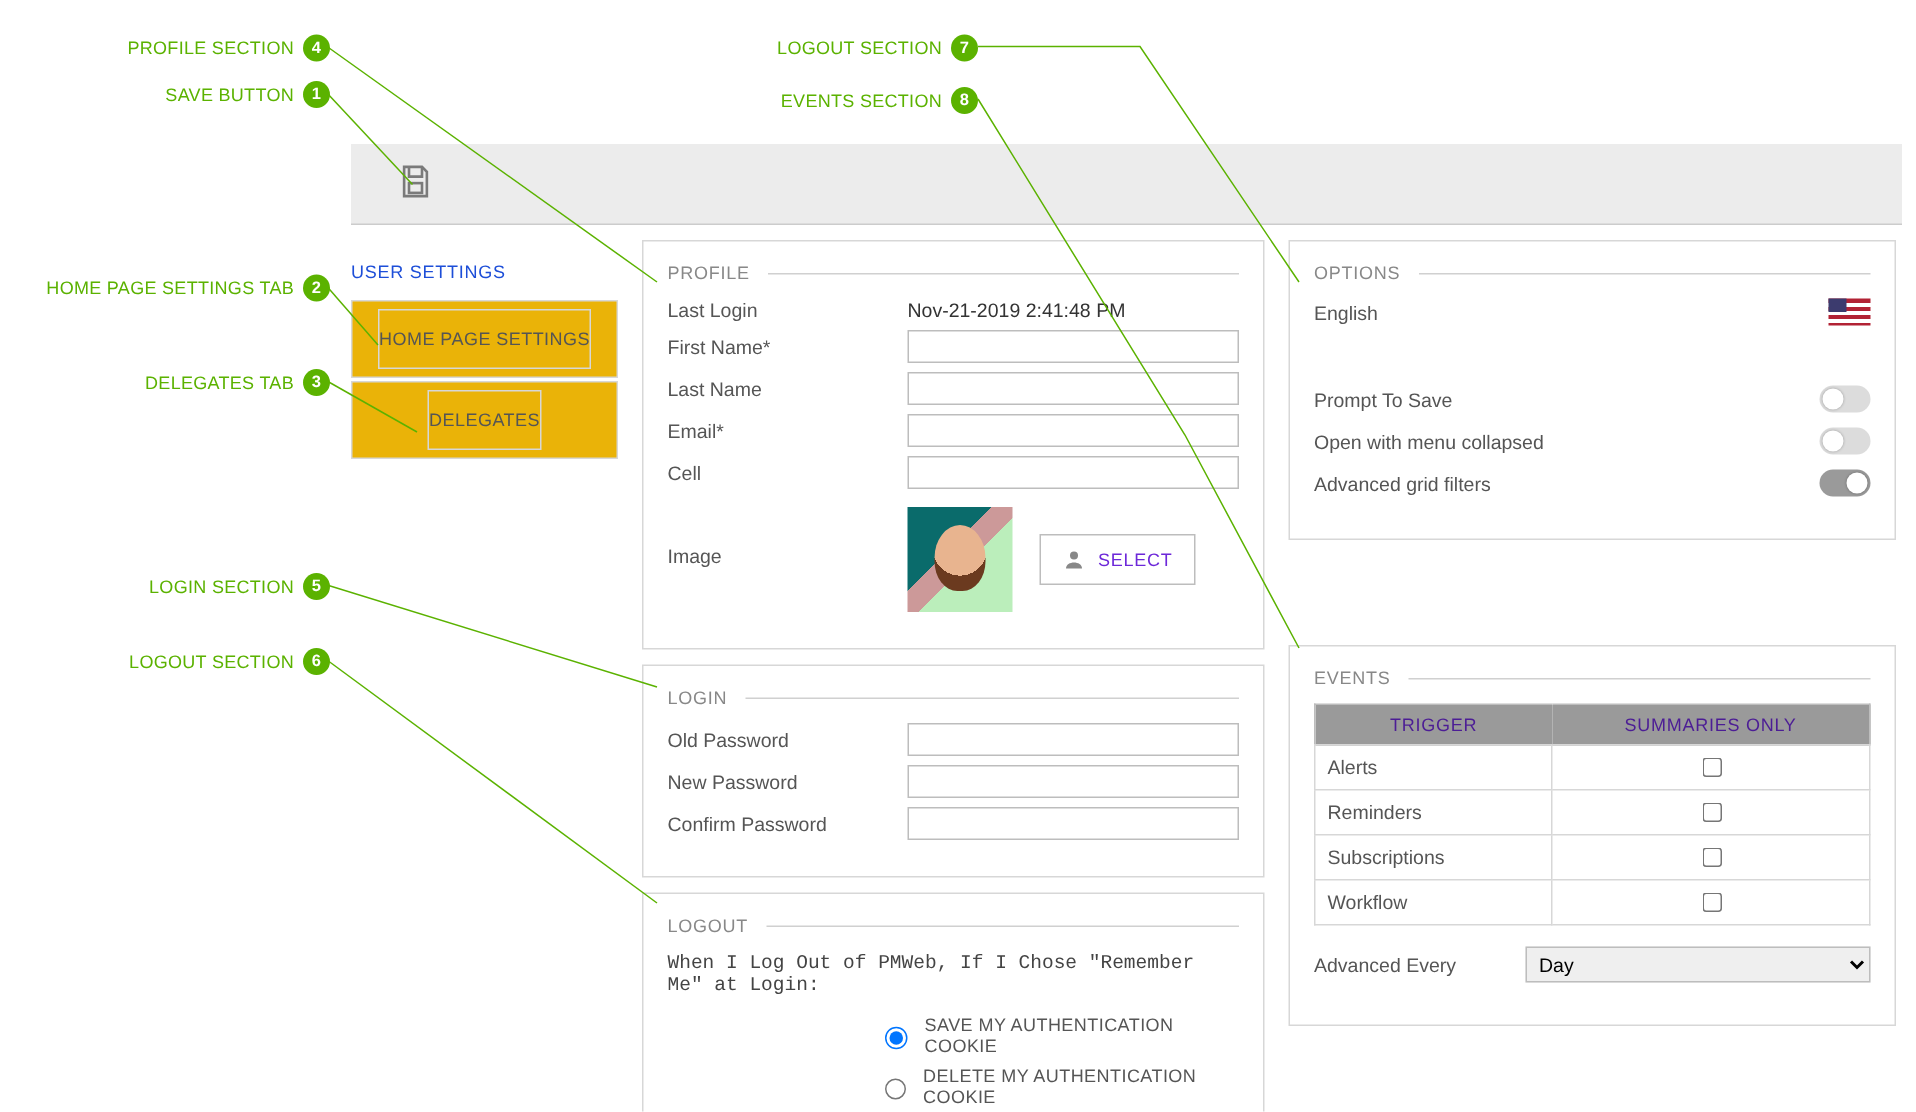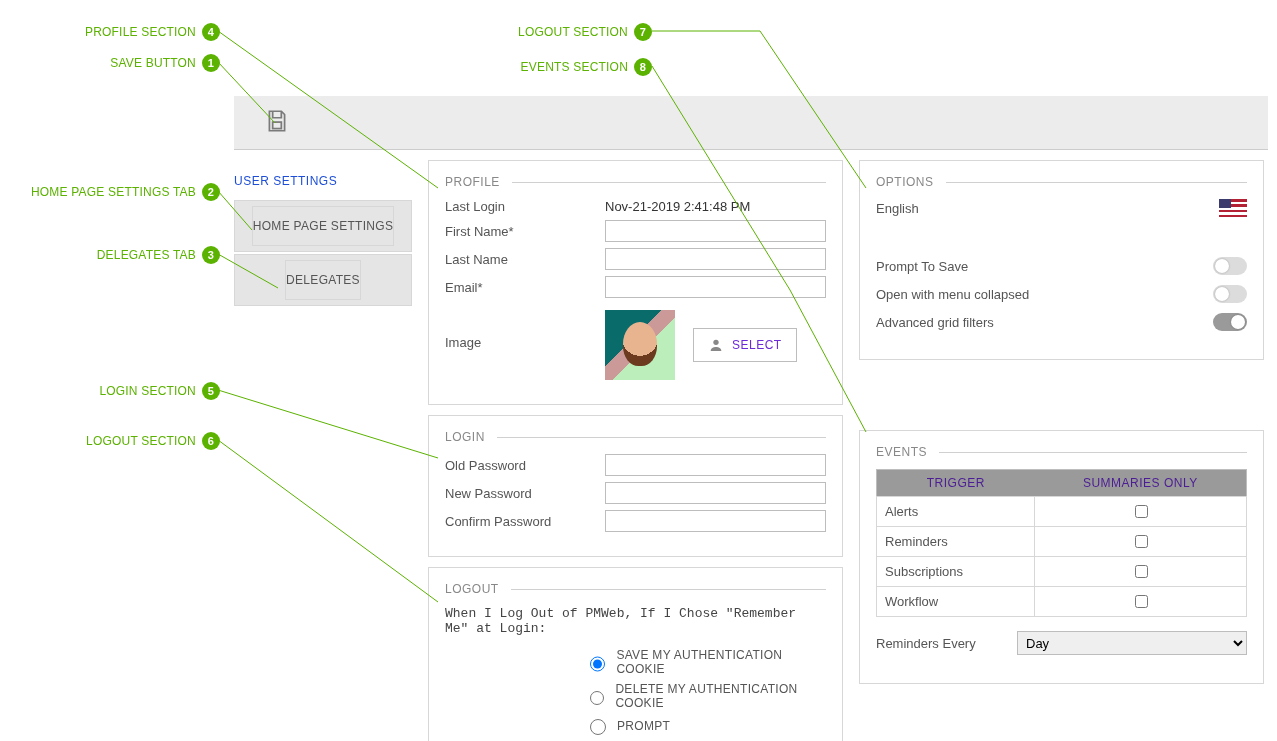--- a/index.html
+++ b/index.html
@@ -63,21 +63,21 @@
   .layout { display:flex; gap:16px; margin-top:10px; }
   .sidebar { width:178px; }
   .sidebar-title {
     color: #1d4ed8;
     font-size:12px;
     letter-spacing:0.5px;
     padding:14px 0 10px;
   }
   .tab-box {
     border:1px solid #d7d7d7;
-    background:#e5e5e5;
+    background:#eab308;
     height:52px;
     display:flex;align-items:center;justify-content:center;
     font-size:12px; letter-spacing:0.3px; color:#555;
     cursor:pointer;
     margin-top:2px;
   }
   .tab-box.inner { margin:6px; border:1px solid #d7d7d7; height:40px;}
 
   .col { flex:1; display:flex; flex-direction:column; gap:10px; }
   .panel { border:1px solid #d7d7d7; padding:14px 16px 18px; }
@@ -236,20 +236,24 @@
           <input type="text" value="" style="">
         </div>
         <div class="form-row">
           <label>Last Name</label>
           <input type="text" value="" style="">
         </div>
         <div class="form-row">
           <label>Email*</label>
           <input type="text" value="" style="">
         </div>
+        <div class="form-row">
+          <label>Cell</label>
+          <input type="text" value="" style="">
+        </div>
         <div class="form-row" style="align-items:center;">
           <label>Image</label>
           <div class="image-row">
             <div class="avatar"></div>
             <button class="select-btn">
               <svg width="16" height="16" viewBox="0 0 24 24">
                   <circle cx="12" cy="8" r="4"></circle>
                   <path d="M4 21c0-4 4-6 8-6s8 2 8 6"></path>
                 </svg>
               <span>SELECT</span>
@@ -351,21 +355,21 @@
               <td>Subscriptions</td>
               <td class="ck"><input type="checkbox" style=""></td>
             </tr>
             <tr>
               <td>Workflow</td>
               <td class="ck"><input type="checkbox" style=""></td>
             </tr>
           </tbody>
         </table>
         <div class="opt-row" style="margin-top:14px;">
-          <span>Reminders Every</span>
+          <span>Advanced Every</span>
           <select class="summary">
             <option>Day</option>
           </select>
         </div>
       </div>
     </div>
   </div>
 </div>
 
 </body></html>

